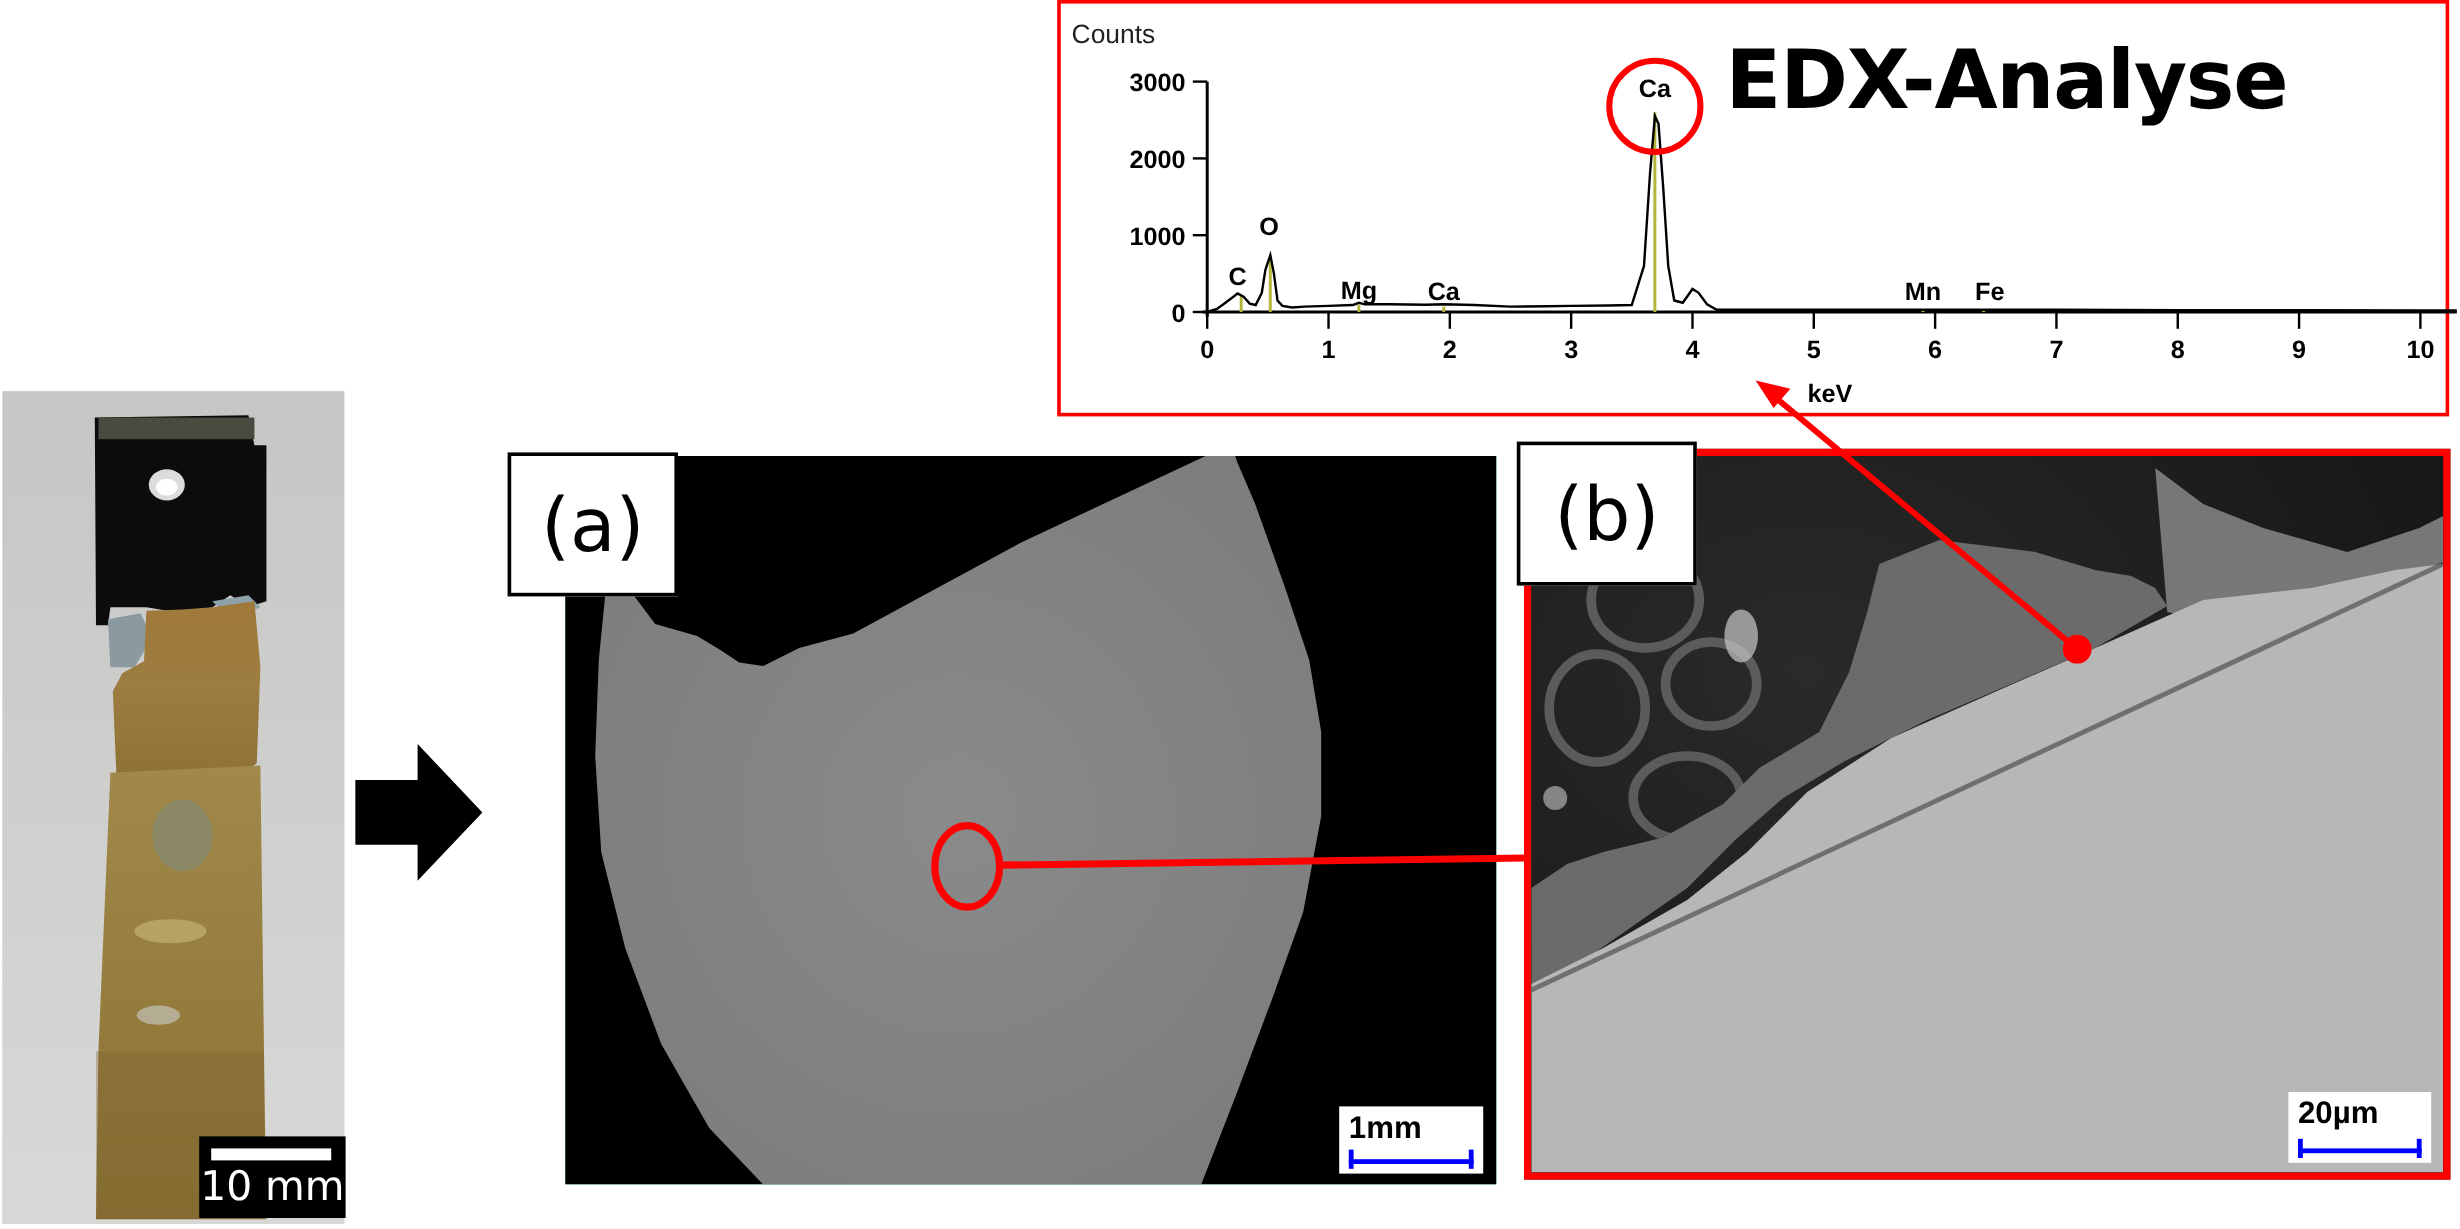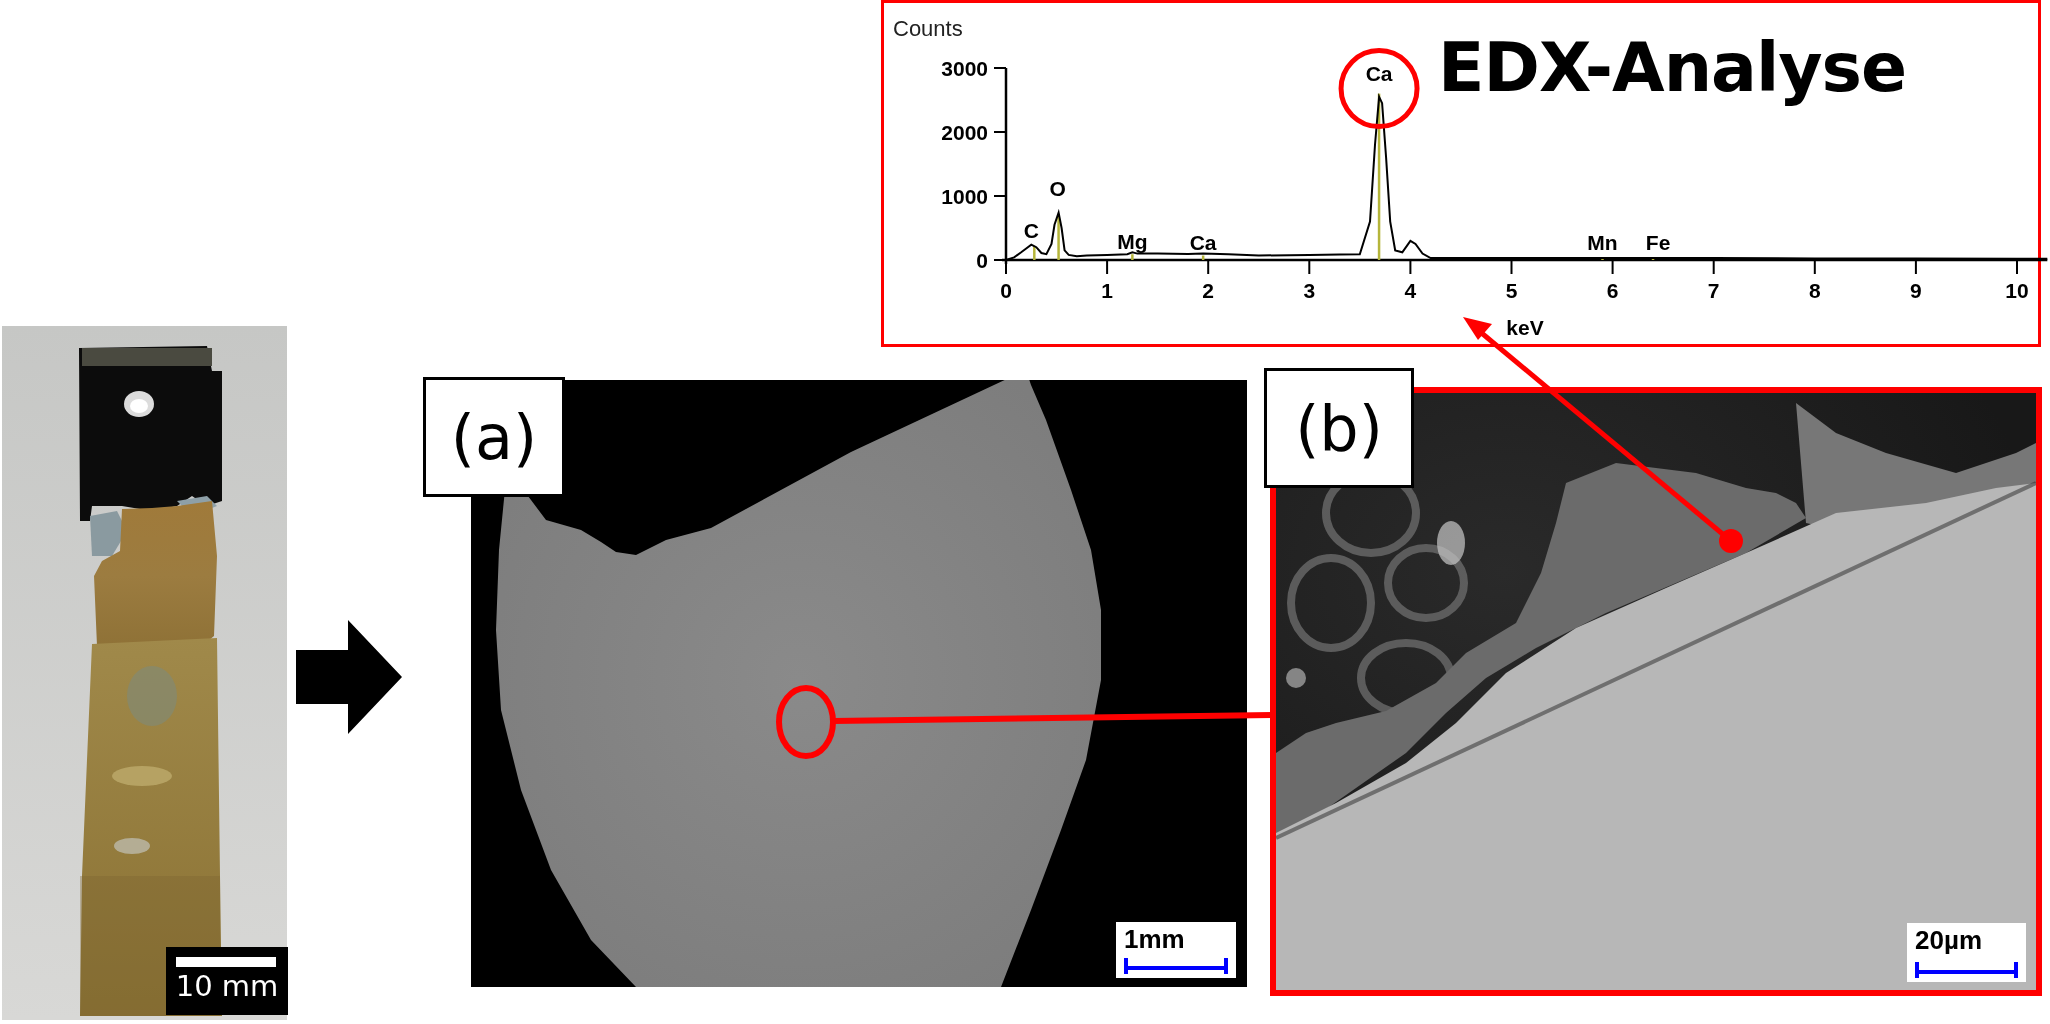--- a/index.html
+++ b/index.html
@@ -13,42 +13,42 @@
   #edx-title { left:1438px; top:28px; font-size:68px; font-weight:bold; color:#000;
                font-family:"DejaVu Sans", sans-serif; letter-spacing:-1px; }
   #edx-svg { left:0; top:0; }
 
   
   #photo { left:2px; top:326px; width:285px; height:694px; background:#c9cac8;
            overflow:hidden; }
   #photo-scale { left:166px; top:947px; width:122px; height:68px; background:#000; }
   #photo-scale .bar { position:absolute; left:10px; top:10px; width:100px; height:10px; background:#fff; }
   #photo-scale .lbl { position:absolute; left:0; right:0; top:22px; text-align:center;
-                      color:#fff; font-size:29px; font-family:"DejaVu Sans", sans-serif; }
+                      color:#fff; font-size:34px; font-family:"DejaVu Sans", sans-serif; }
 
   
   #big-arrow { left:296px; top:620px; }
 
   
   #panel-a { left:427px; top:380px; width:776px; height:607px; background:#15803d; overflow:hidden;margin-left:44px; }
   #label-a { left:423px; top:377px; width:142px; height:120px; border:3px solid #000;
              background:#fff; box-sizing:border-box; }
   .panel-label { display:flex; align-items:center; justify-content:center;
                  font-size:62px; color:#000; font-family:"DejaVu Sans", sans-serif; }
 
   .scale-box { background:#fff; position:absolute; }
   .scale-box .txt { position:absolute; left:8px; top:2px; font-size:26px; font-weight:bold; color:#000; }
   .scale-box .bar { position:absolute; left:8px; right:8px; bottom:8px; height:4px; background:#0000ff; }
   .scale-box .capl, .scale-box .capr { position:absolute; bottom:4px; width:4px; height:16px; background:#0000ff; }
   .scale-box .capl { left:8px; } .scale-box .capr { right:8px; }
 
   #scale-a { left:1072px; top:922px; width:120px; height:56px; }
 
   
-  #panel-b { left:1270px; top:387px; width:772px; height:609px; box-sizing:border-box;
+  #panel-b { left:1270px; top:374px; width:772px; height:609px; box-sizing:border-box;
              border:6px solid #ff0000; background:#222; overflow:hidden; }
   #label-b { left:1264px; top:368px; width:150px; height:120px; border:3px solid #000;
              background:#fff; box-sizing:border-box; }
 
   #overlay { left:0; top:0; pointer-events:none; }
 </style>
 </head>
 <body>
 
 <div id="edx-box" class="abs"></div>

